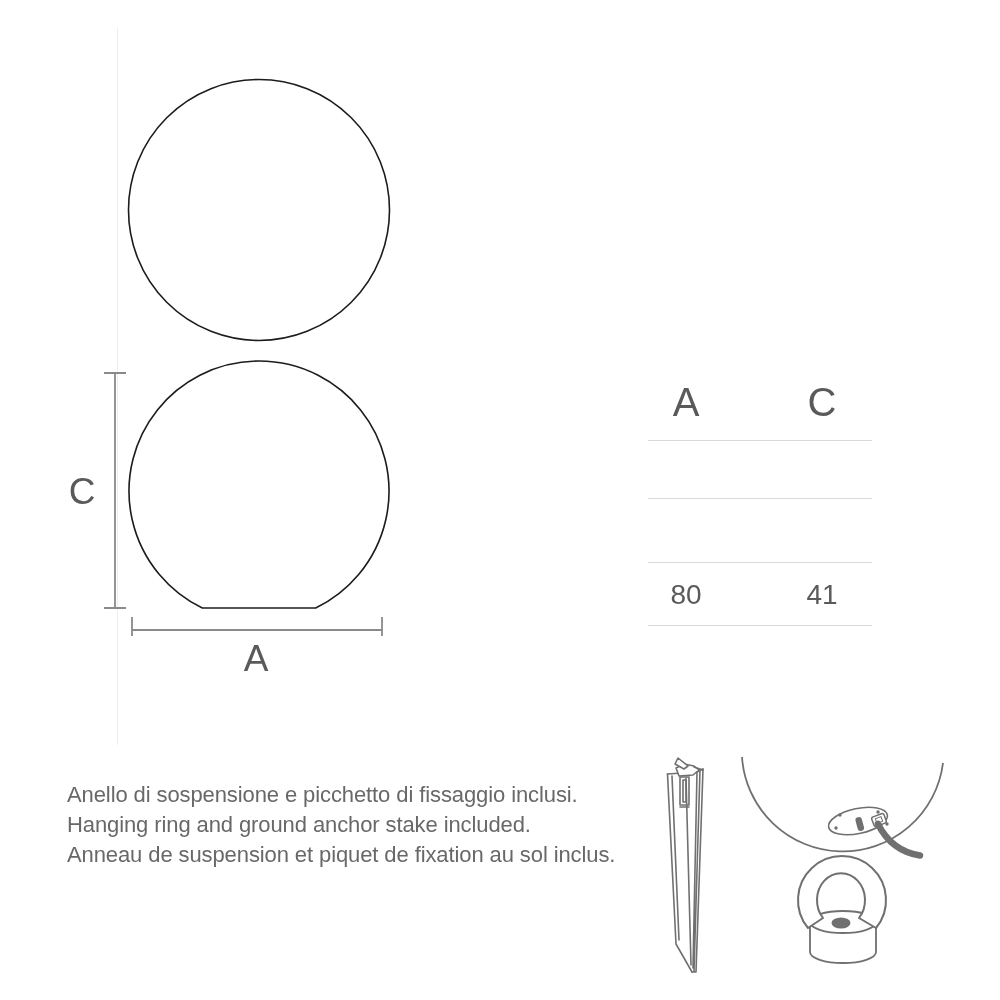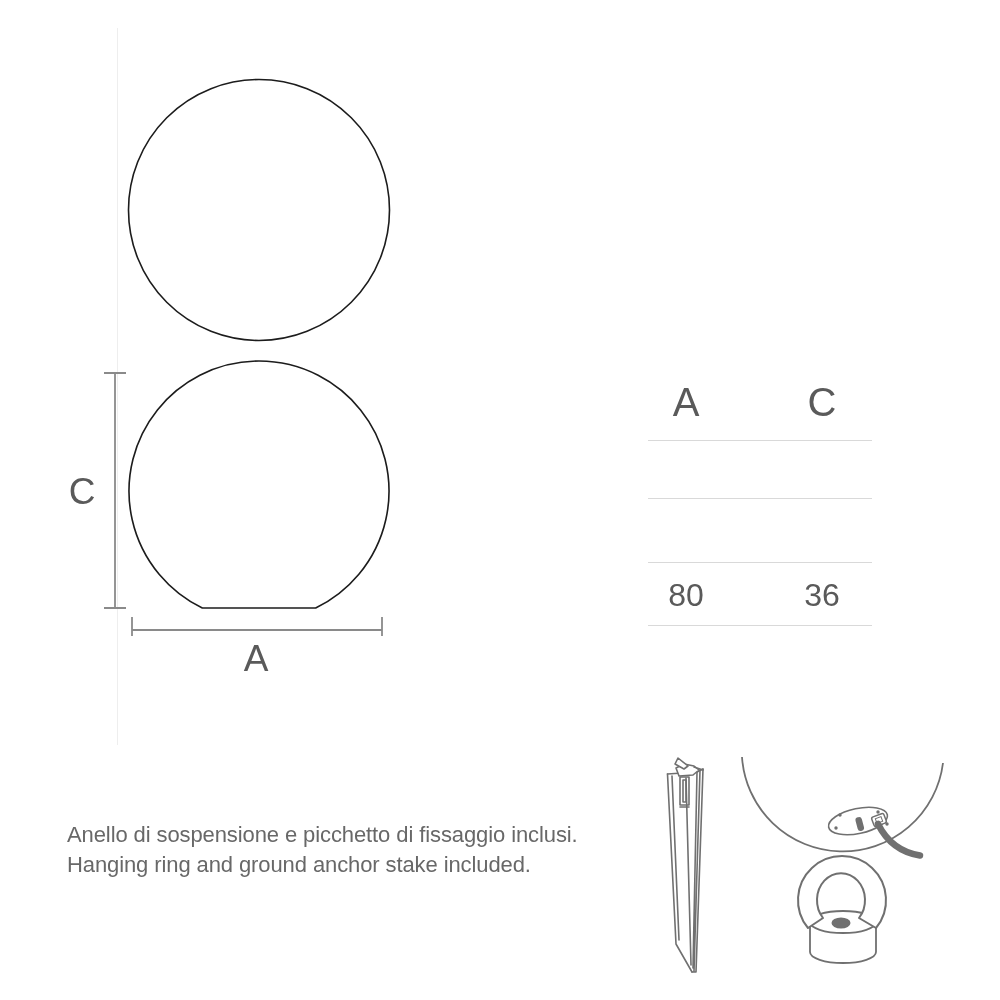--- a/index.html
+++ b/index.html
@@ -9,26 +9,26 @@
   .faint-line{position:absolute;left:117px;top:28px;width:1px;height:717px;background:#eeeeee;}
   .dim-label{position:absolute;width:44px;height:44px;line-height:44px;text-align:center;
              font-size:37px;color:#5a5a5a;}
   #dimC{left:60px;top:470px;}
   #dimA{left:234px;top:637px;}
   .size-table{position:absolute;left:648px;top:378px;width:224px;height:250px;color:#5a5a5a;}
   .t-row{position:absolute;left:0;width:224px;height:44px;line-height:44px;}
   .t-head{top:2px;font-size:40px;}
   .t-r1{top:70px;font-size:30px;}
   .t-r2{top:133px;font-size:30px;}
-  .t-r3{top:195px;font-size:32px;}
+  .t-r3{top:195px;font-size:28px;}
   .cellA{position:absolute;left:8px;width:60px;text-align:center;}
   .cellC{position:absolute;left:144px;width:60px;text-align:center;}
   .t-rule{position:absolute;left:0;width:224px;height:1px;background:#d9d9d9;}
   .rule1{top:62px;} .rule2{top:120px;} .rule3{top:184px;} .rule4{top:247px;}
-  .notes{position:absolute;left:67px;top:820px;font-size:22px;line-height:30px;color:#686868;
+  .notes{position:absolute;left:67px;top:780px;font-size:22px;line-height:30px;color:#686868;
          letter-spacing:-0.1px;white-space:nowrap;}
   svg{display:block;}
 </style>
 </head>
 <body>
 
 <div class="canvas">
 
   <div class="faint-line"></div>
 
@@ -45,28 +45,29 @@
   <div class="size-table">
     <div class="t-row t-head">
       <span class="cellA">A</span>
       <span class="cellC">C</span>
     </div>
     <div class="t-rule rule1"></div>
     <div class="t-rule rule2"></div>
     <div class="t-rule rule3"></div>
     <div class="t-row t-r3">
       <span class="cellA">80</span>
-      <span class="cellC">36</span>
+      <span class="cellC">41</span>
     </div>
     <div class="t-rule rule4"></div>
   </div>
 
   <div class="notes">
     <div>Anello di sospensione e picchetto di fissaggio inclusi.</div>
     <div>Hanging ring and ground anchor stake included.</div>
+    <div>Anneau de suspension et piquet de fixation au sol inclus.</div>
   </div>
 
   <svg class="abs" style="left:640px;top:740px" width="340" height="250" viewBox="0 0 340 250">
 
     <g stroke="#707070" stroke-width="1.6" fill="none" stroke-linecap="round" stroke-linejoin="round">
       <path d="M27.5,34 L57,32 M57,32 L63,29"></path>
       <path d="M27.5,34 L36,204 L52,232"></path>
       <path d="M57,32 L53,228 M60,30 L54,231 M63,29 L56,232 M52,232 L56,232"></path>
       <path d="M32,36 L39,200"></path>
       <path d="M46,38 L51,225"></path>

